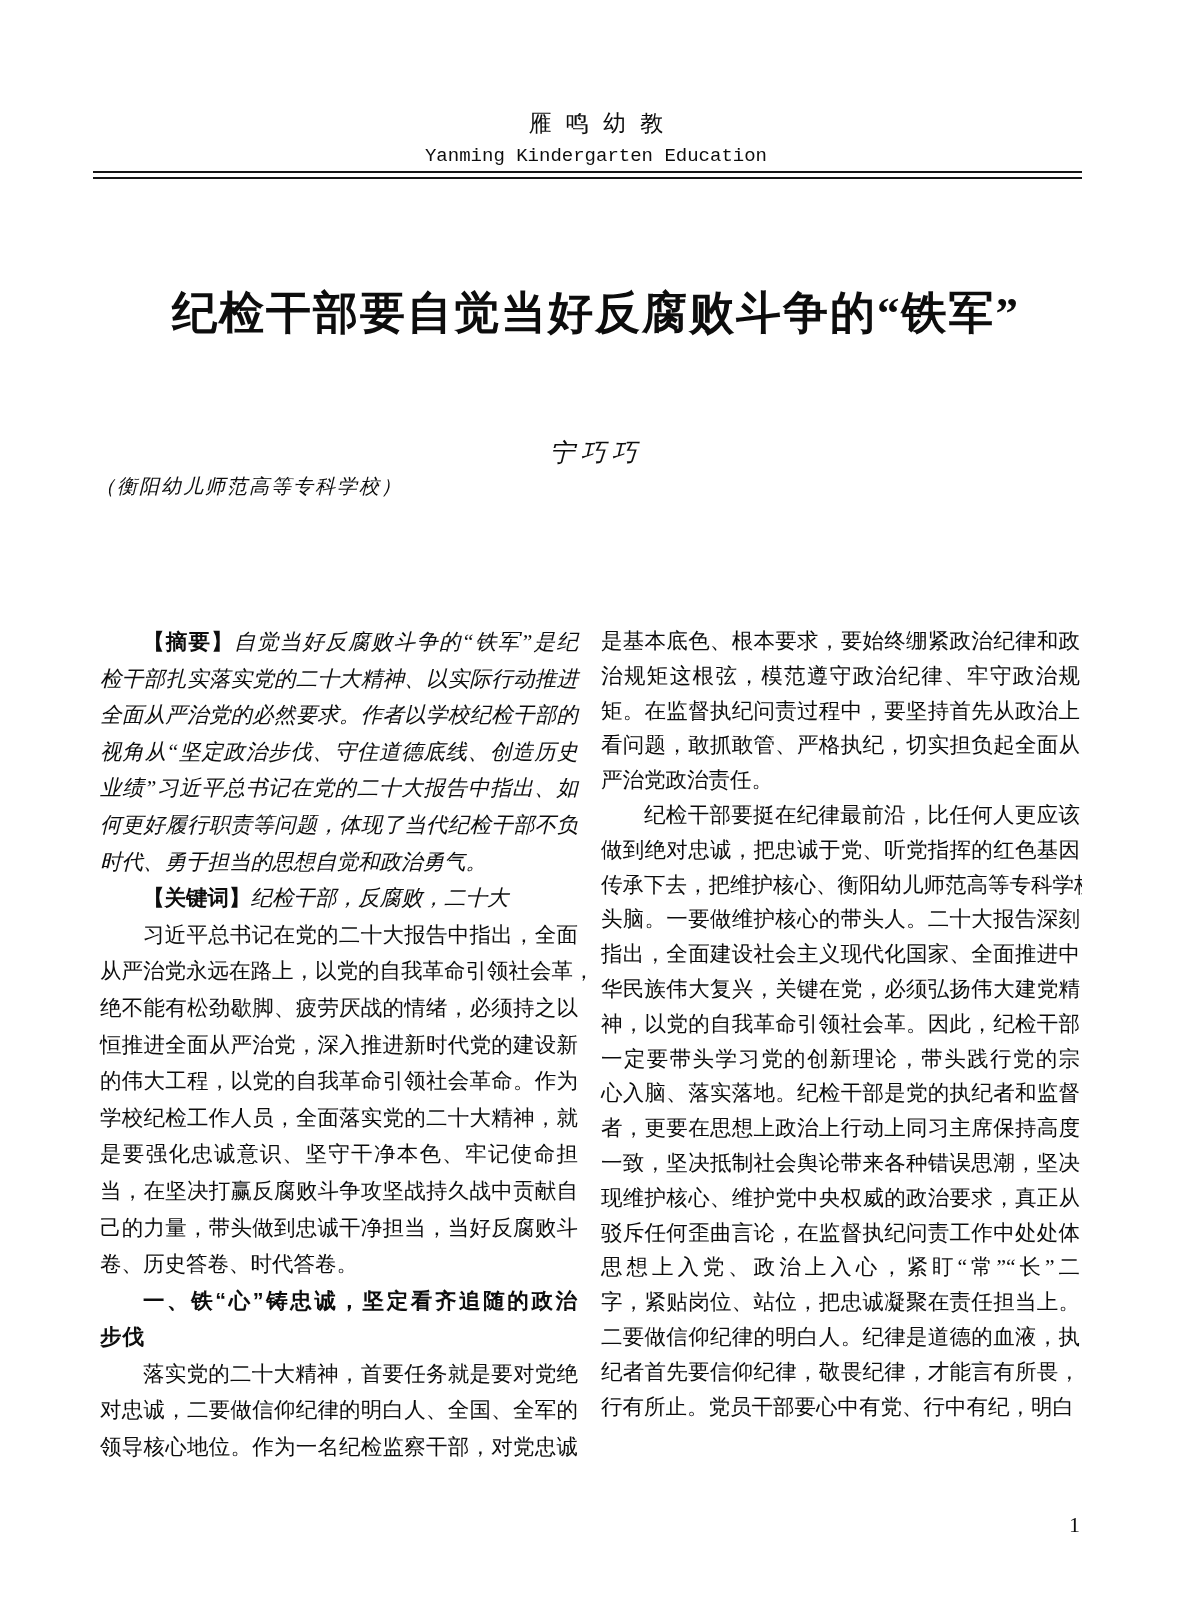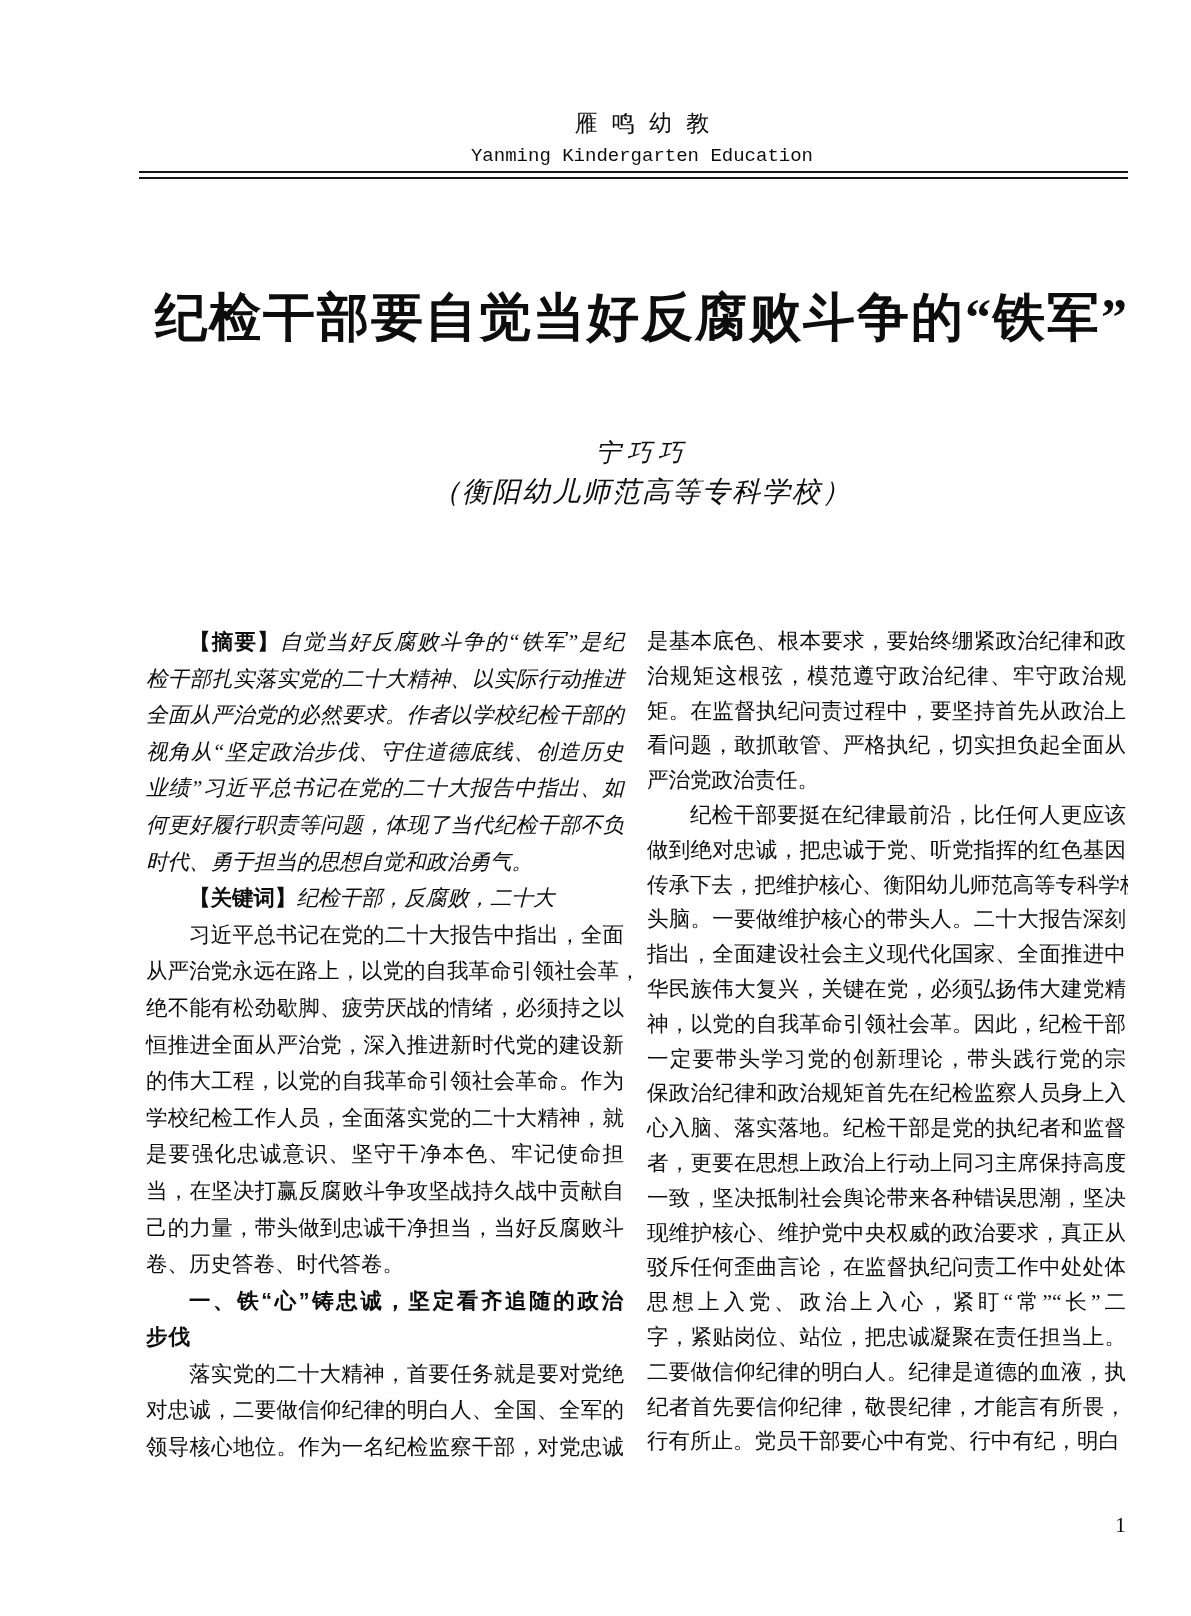--- a/index.html
+++ b/index.html
@@ -3,42 +3,41 @@
 <meta charset="utf-8">
 <style>
   html,body { margin:0; padding:0; background:#ffffff; }
   .page {
     position:relative;
     width:1082px; height:1616px;
     background:#ffffff;
     color:#0d0d0d;
     font-family:"Liberation Serif","DejaVu Serif",serif;
     overflow:hidden;
-    margin-left:46px;
   }
   
   .jheader { position:absolute; left:95px; top:108px; width:1002px; text-align:center; }
   .jtitle-cn { font-size:23px; letter-spacing:0.62em; text-indent:0.62em; font-weight:500; }
   .jtitle-en { margin-top:6px; font-size:19px; font-family:"Liberation Mono","DejaVu Sans Mono",monospace; }
   .jrule {
     position:absolute; left:93px; top:171px; width:1006px; height:4px;
     border-top:2.5px solid #161616; border-bottom:2.5px solid #161616;
   }
   
   .atitle {
     position:absolute; left:95px; top:283px; width:1002px; margin:0;
-    text-align:center; font-size:52px; font-weight:700; letter-spacing:2px;
+    text-align:center; font-size:45px; font-weight:700; letter-spacing:2px;
   }
   .aauthor {
     position:absolute; left:95px; top:436px; width:1002px;
     text-align:center; font-size:25px; font-style:italic; letter-spacing:6px;
   }
   .aaffil {
     position:absolute; left:95px; top:473px; width:1002px;
-    text-align:center; font-size:28px; font-style:italic; letter-spacing:2px;
+    text-align:left; font-size:20px; font-style:italic; letter-spacing:2px;
   }
   
   .col { position:absolute; top:624px; font-size:21.5px; }
   .col-left  { left:100px; width:478px; }
   .col-right { left:601px; width:479px; }
   .line {
     text-align:justify;
     text-align-last:justify;
     text-justify:inter-character;
     white-space:nowrap;
@@ -105,21 +104,20 @@
       <div class="line">看问题，敢抓敢管、严格执纪，切实担负起全面从</div>
       <div class="line end">严治党政治责任。</div>
       <div class="line first">纪检干部要挺在纪律最前沿，比任何人更应该</div>
       <div class="line">做到绝对忠诚，把忠诚于党、听党指挥的红色基因</div>
       <div class="line">传承下去，把维护核心、衡阳幼儿师范高等专科学校</div>
       <div class="line">头脑。一要做维护核心的带头人。二十大报告深刻</div>
       <div class="line">指出，全面建设社会主义现代化国家、全面推进中</div>
       <div class="line">华民族伟大复兴，关键在党，必须弘扬伟大建党精</div>
       <div class="line">神，以党的自我革命引领社会革。因此，纪检干部</div>
       <div class="line">一定要带头学习党的创新理论，带头践行党的宗</div>
-      <div class="line">保政治纪律和政治规矩首先在纪检监察人员身上入</div>
       <div class="line">心入脑、落实落地。纪检干部是党的执纪者和监督</div>
       <div class="line">者，更要在思想上政治上行动上同习主席保持高度</div>
       <div class="line">一致，坚决抵制社会舆论带来各种错误思潮，坚决</div>
       <div class="line">现维护核心、维护党中央权威的政治要求，真正从</div>
       <div class="line">驳斥任何歪曲言论，在监督执纪问责工作中处处体</div>
       <div class="line">思想上入党、政治上入心，紧盯“常”“长”二</div>
       <div class="line">字，紧贴岗位、站位，把忠诚凝聚在责任担当上。</div>
       <div class="line">二要做信仰纪律的明白人。纪律是道德的血液，执</div>
       <div class="line">纪者首先要信仰纪律，敬畏纪律，才能言有所畏，</div>
       <div class="line end">行有所止。党员干部要心中有党、行中有纪，明白</div>

